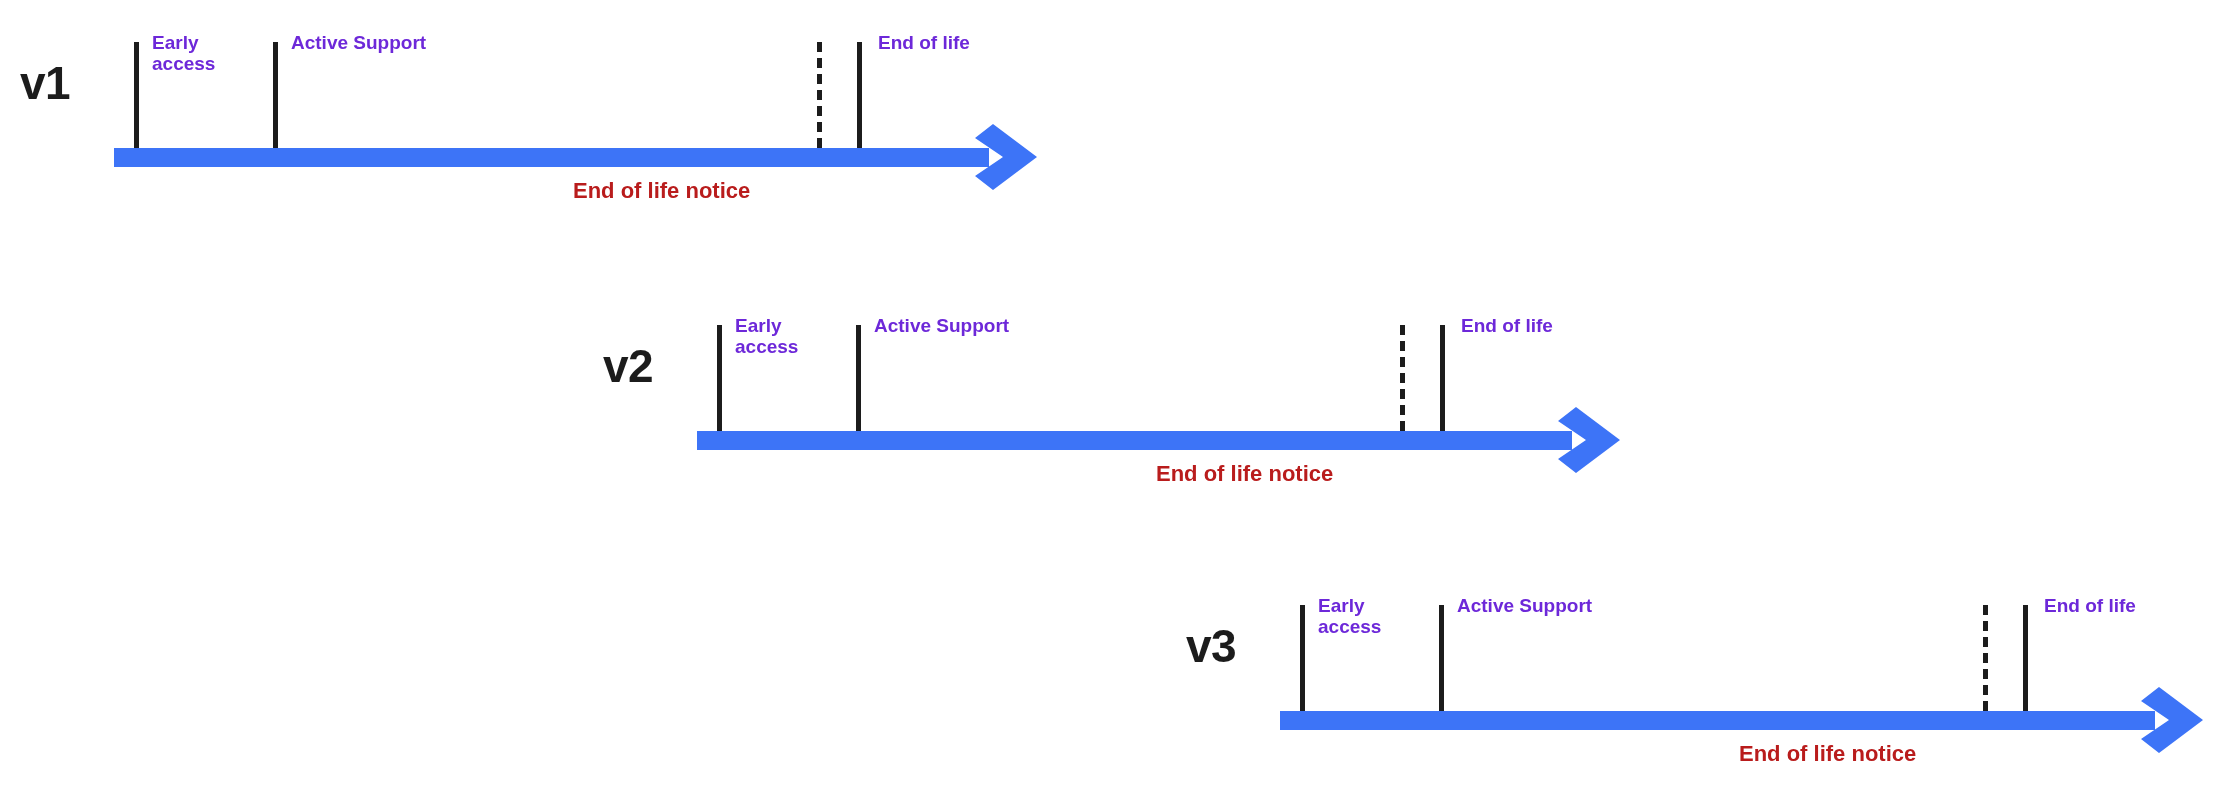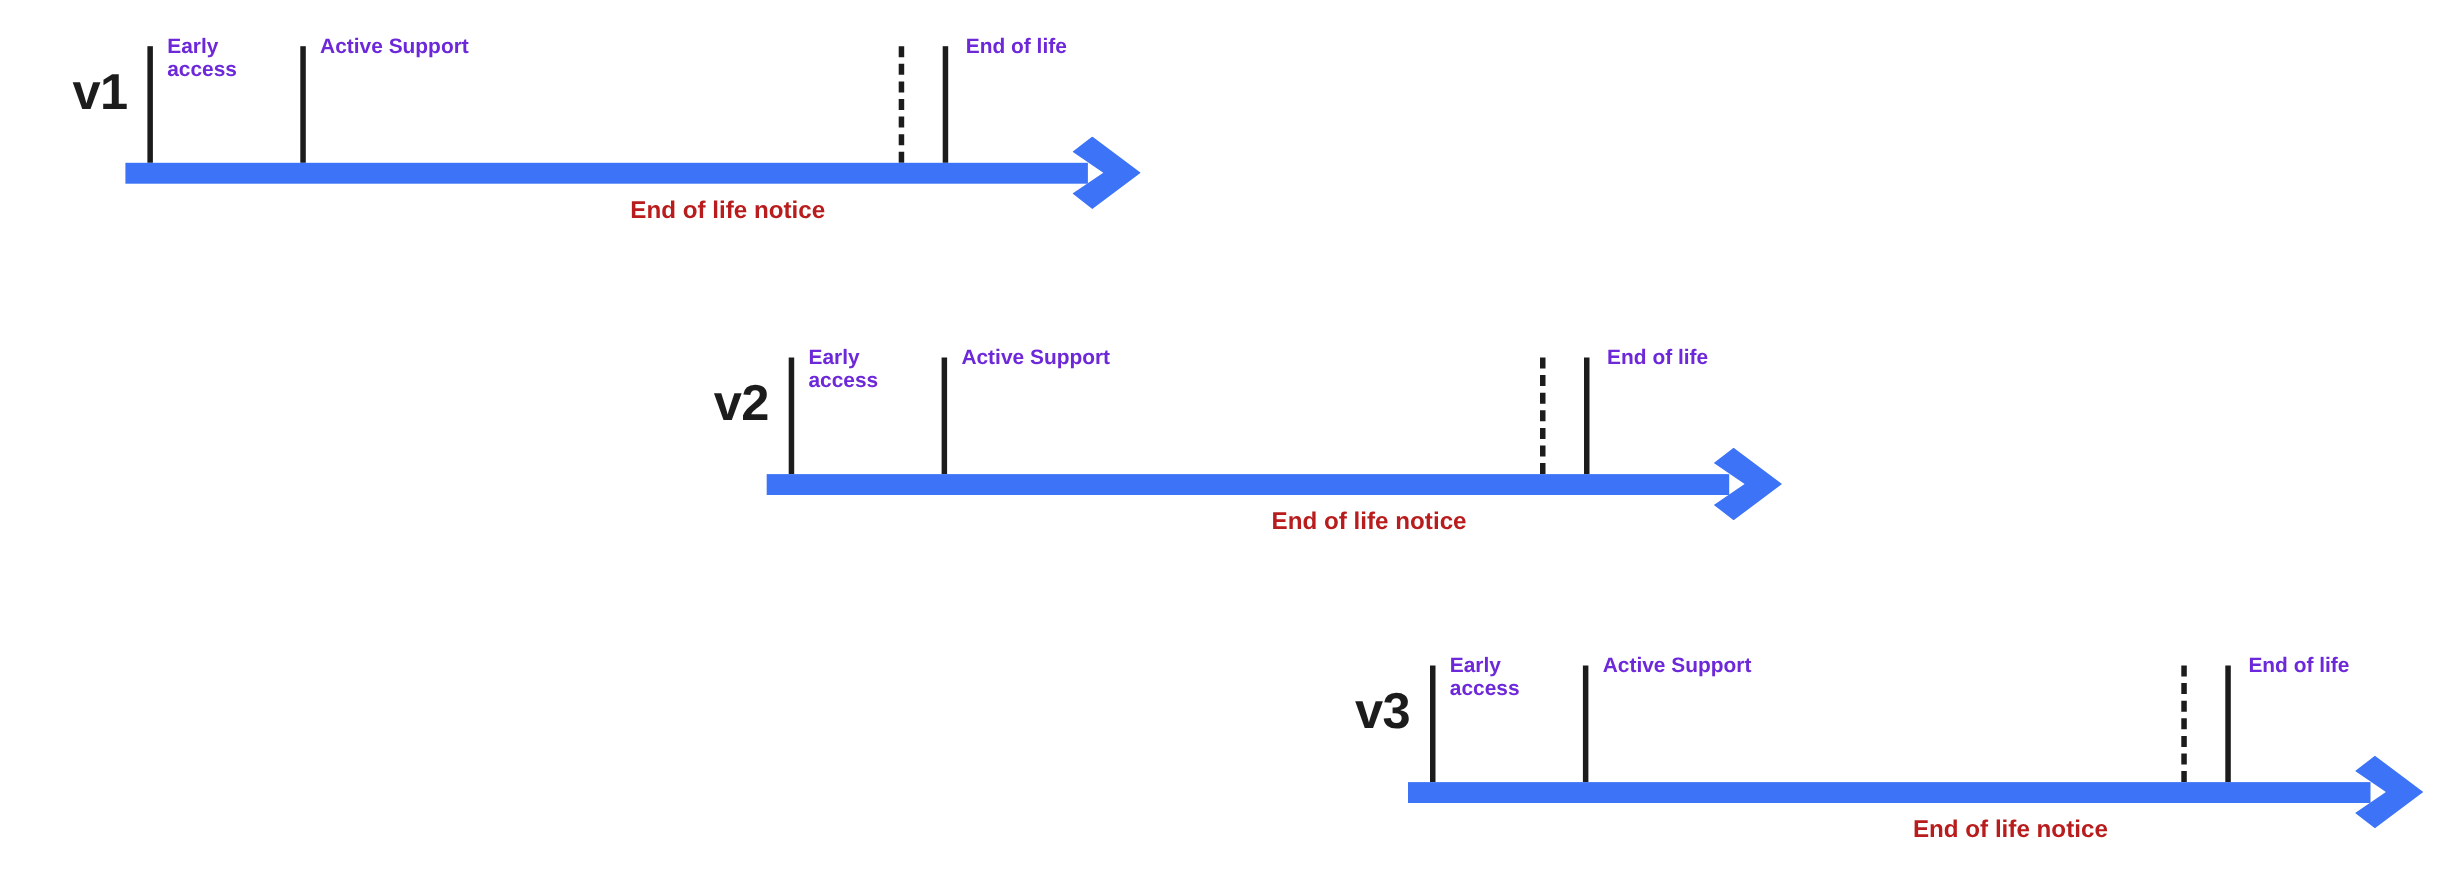--- a/index.html
+++ b/index.html
@@ -26,21 +26,21 @@
     position: absolute;
     height: 200px;
   }
 
   
   .version-label {
     position: absolute;
     left: 0;
     top: 40px;
     width: 96px;
-    text-align: right;
+    text-align: left;
     font-size: 46px;
     font-weight: bold;
     color: #1c1c1c;
     letter-spacing: -0.5px;
     line-height: 1;
     white-space: nowrap;
   }
 
   
   .arrow-shaft {

